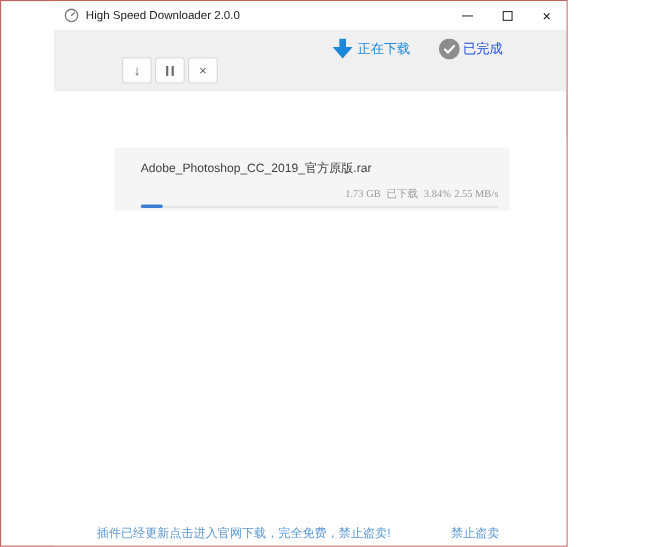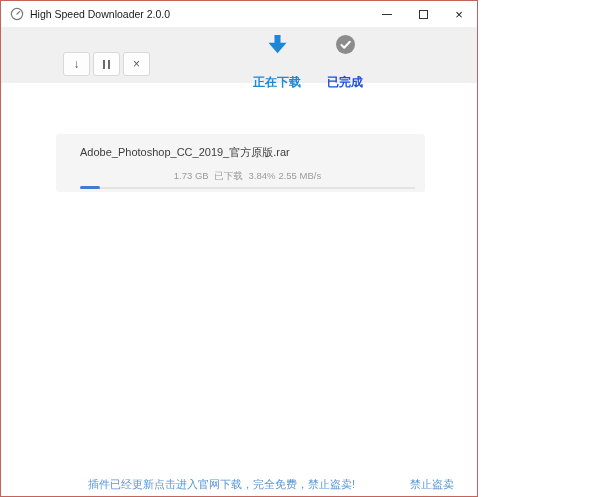--- a/index.html
+++ b/index.html
@@ -2,25 +2,25 @@
 <html><head>
 <meta charset="utf-8">
 <style>
   * { box-sizing: border-box; margin: 0; padding: 0; }
   html, body { width: 600px; height: 497px; }
   body {
     font-family: "Liberation Sans", "DejaVu Sans", sans-serif;
     background: #fff;
   }
   .window {
-    width: 478px; height: 497px;
+    width: 516px; height: 497px;
     border: 1px solid #c4635b;
     background: #fff;
     display: flex; flex-direction: column;
-    position: relative; overflow: hidden;
+    position: relative; overflow: hidden; padding-left: 48px;
   }
 
   
   .titlebar {
     height: 26px; flex: 0 0 auto;
     display: flex; align-items: center;
     padding-left: 9px; background: #fff;
   }
   .app-icon { width: 14px; height: 14px; flex: 0 0 auto; }
   .window-title { margin-left: 6px; font-size: 10.5px; color: #1a1a1a; white-space: nowrap; }
@@ -43,39 +43,39 @@
   .action-btn {
     width: 27px; height: 24px;
     background: #fdfdfd; border: 1px solid #d8d8d8; border-radius: 3px;
     display: flex; align-items: center; justify-content: center;
     color: #5a5a5a; font-size: 12px; line-height: 1; cursor: default;
   }
   .pause-bars { display: flex; gap: 3px; }
   .pause-bars i { display: block; width: 2px; height: 9px; background: #6a6a6a; }
 
   .tabs { position: absolute; left: 252px; top: 8px; display: flex; gap: 26px; }
-  .tab { display: flex; flex-direction: column; align-items: center; gap: 20px; cursor: default; font-weight: bold; }
+  .tab { display: flex; flex-direction: row; align-items: center; gap: 3px; cursor: default; }
   .tab-icon { height: 19px; display: flex; align-items: center; }
   .tab-label { font-size: 12px; white-space: nowrap; }
   .tab.active .tab-label { color: #1e88d8; }
   .tab.inactive .tab-label { color: #1d4ed8; }
 
   
   .main { flex: 1 1 auto; background: #fff; margin-top: 41px; }
   .download-card {
     margin: 10px 52px 0 55px;
     height: 58px;
     background: #f5f5f6;
     border-radius: 3px;
     padding: 11px 10px 0 24px;
   }
   .filename { font-size: 11px; color: #3d3d3d; white-space: nowrap; }
   .meta-row {
-    display: flex; justify-content: center; align-items: baseline;
-    margin-top: 10px; font-size: 9.5px; color: #9b9b9b;
+    display: flex; justify-content: flex-end; align-items: baseline;
+    margin-top: 10px; font-size: 9.5px; color: #9b9b9b; font-family: Liberation Serif, serif;
   }
   .meta-left span { margin-right: 3px; }
   .progress-track { margin-top: 4px; height: 2px; background: #e4e4e5; position: relative; }
   .progress-fill {
     position: absolute; left: 0; top: -1px; height: 3px;
     background: #3c7ed2; border-radius: 2px;
   }
 
   
   .footer {

